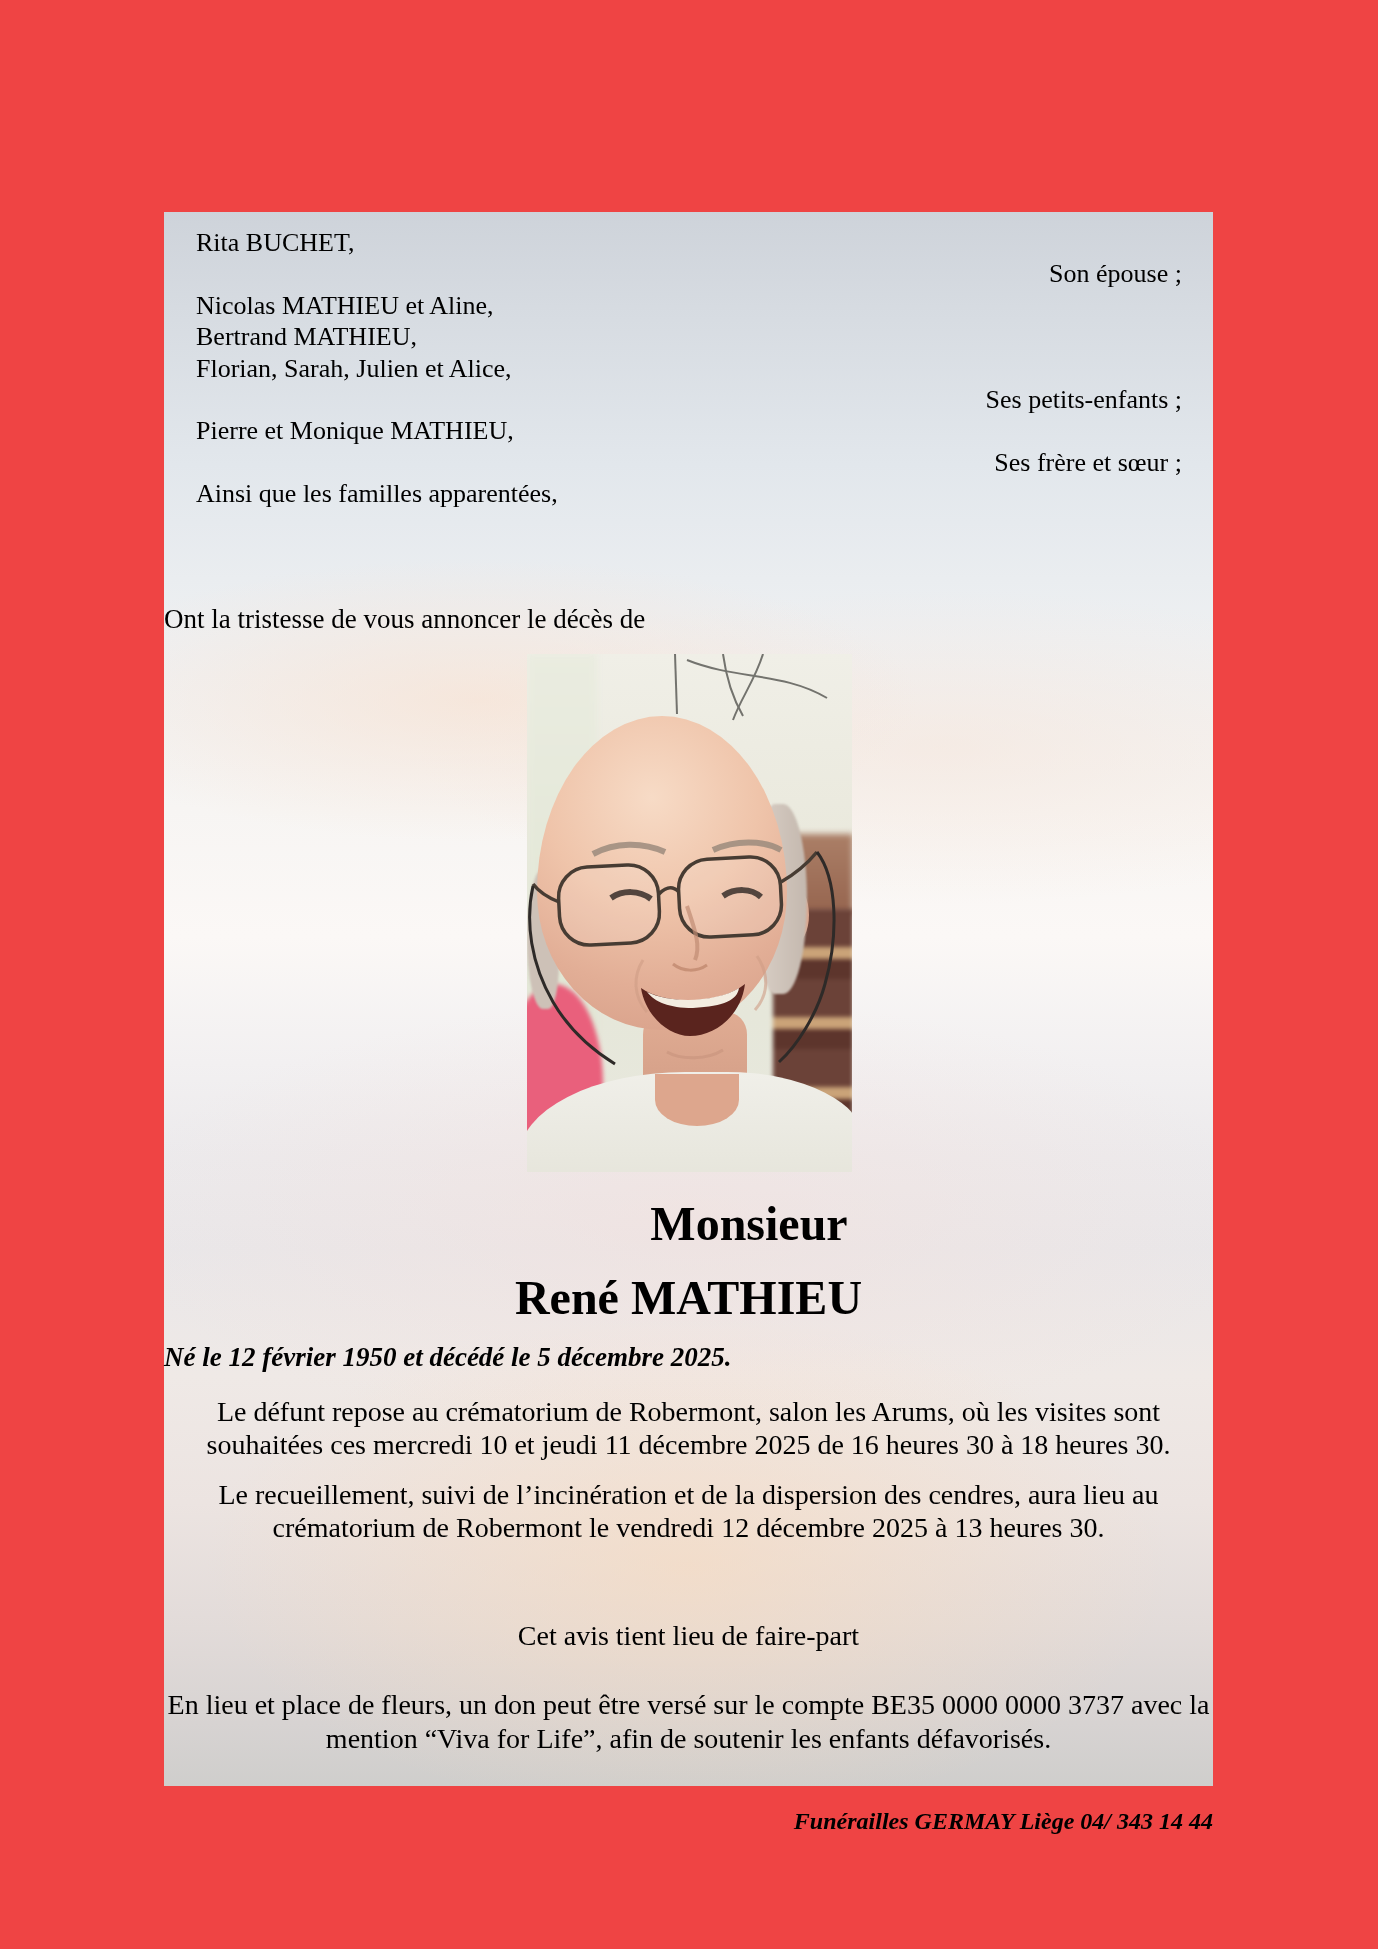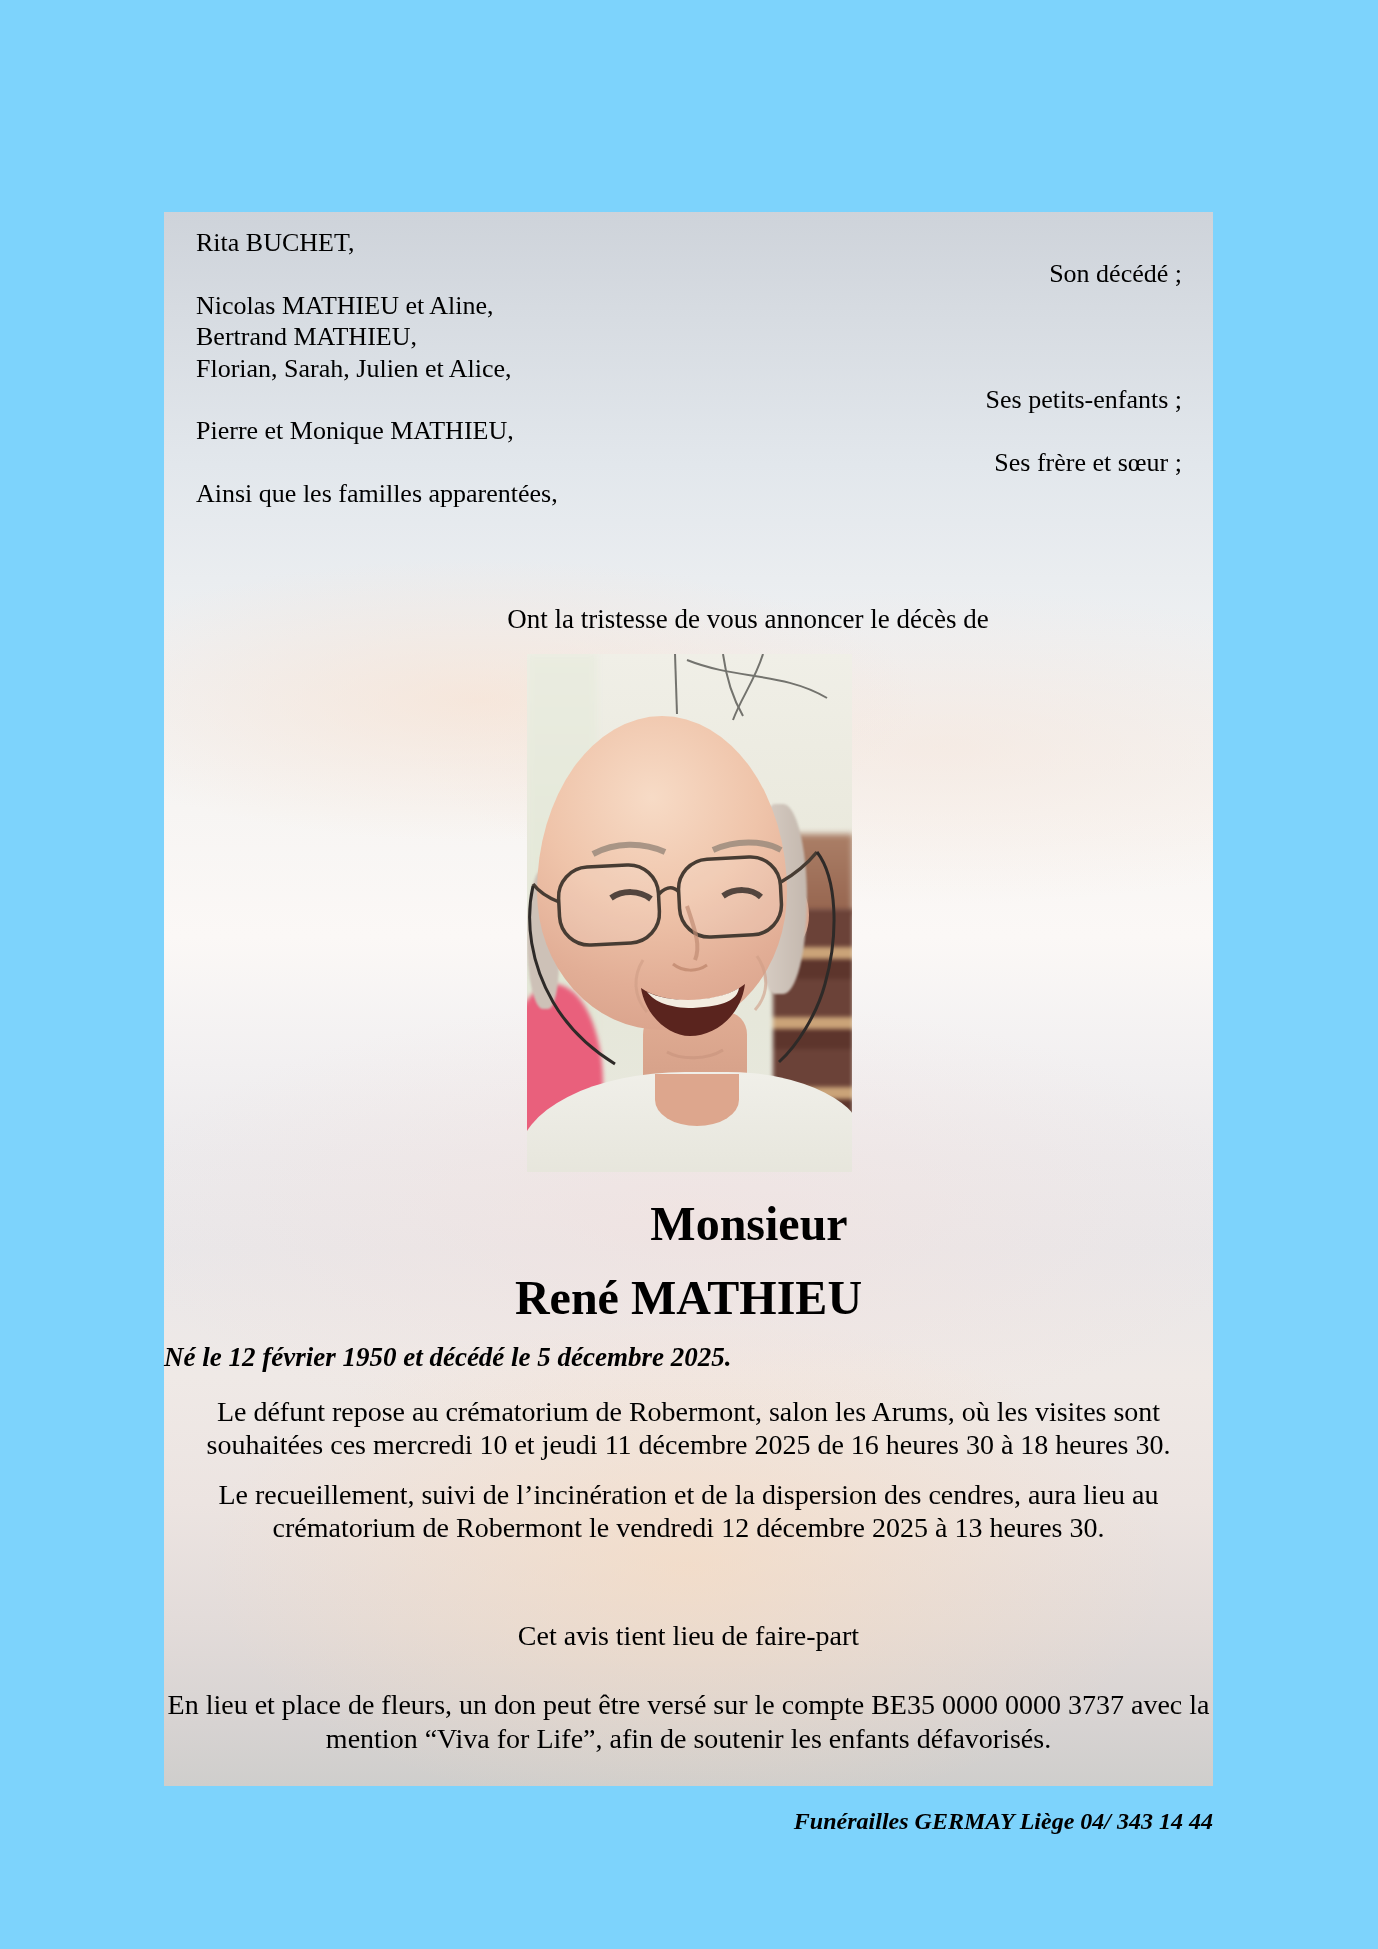--- a/index.html
+++ b/index.html
@@ -1,35 +1,35 @@
 <!DOCTYPE html>
 <html><head>
 <meta charset="utf-8">
 <style>
   html,body{margin:0;padding:0;background:#ffffff;}
   .page{
-    position:relative;width:1378px;height:1949px;background:#7dd3fc;
+    position:relative;width:1378px;height:1949px;background:#ef4444;
     font-family:"Liberation Serif","DejaVu Serif",serif;color:#000;overflow:hidden;
   }
   
   .backdrop{
     position:absolute;left:164px;top:212px;width:1049px;height:1574px;
     background:
       radial-gradient(42% 9% at 30% 31%, rgba(248,226,210,0.70), rgba(248,226,210,0) 100%),
       radial-gradient(50% 10% at 74% 34%, rgba(246,228,216,0.55), rgba(246,228,216,0) 100%),
       radial-gradient(55% 14% at 50% 64%, rgba(246,222,216,0.45), rgba(246,222,216,0) 100%),
       radial-gradient(46% 16% at 50% 86%, rgba(249,219,190,0.60), rgba(249,219,190,0) 100%),
       linear-gradient(180deg,#ced3da 0%,#d6dbe1 6%,#e2e7ec 16%,#eef0f2 27%,#f7f5f3 38%,
         #fbf8f6 46%,#f2f0f1 54%,#eceaec 60%,#e9e7e9 66%,#efe9e6 74%,#ece4e1 82%,
         #e2dbd9 90%,#d7d3d2 96%,#cfcecc 100%);
   }
   .intro{position:absolute;left:196px;top:227px;width:986px;font-size:26px;line-height:31.4px;}
   .line-left{text-align:left;}
   .line-right{text-align:right;}
-  .announce{position:absolute;left:164px;top:604px;width:1168px;text-align:center;font-size:27px;}
+  .announce{position:absolute;left:164px;top:604px;width:1168px;text-align:left;font-size:27px;}
 
   
   .photo{
     position:absolute;left:527px;top:654px;width:325px;height:518px;overflow:hidden;
     background:linear-gradient(180deg,#f0efe7 0%,#eae9dd 35%,#e6e7da 70%,#e8e8de 100%);
   }
   .photo .wallgreen{position:absolute;left:0;top:0;width:70px;height:430px;
     background:linear-gradient(180deg,#eaece0,#dfe5d2);filter:blur(3px);}
   .photo .brick{position:absolute;left:246px;top:180px;width:80px;height:80px;
     background:linear-gradient(180deg,#ab7f67,#96654f);filter:blur(3px);}
@@ -67,21 +67,21 @@
 </style>
 </head>
 <body>
 
 <div class="page">
 
   <div class="backdrop"></div>
 
   <div class="intro">
     <div class="line-left">Rita BUCHET,</div>
-    <div class="line-right">Son décédé ;</div>
+    <div class="line-right">Son épouse ;</div>
     <div class="line-left">Nicolas MATHIEU et Aline,</div>
     <div class="line-left">Bertrand MATHIEU,</div>
     <div class="line-left">Florian, Sarah, Julien et Alice,</div>
     <div class="line-right">Ses petits-enfants ;</div>
     <div class="line-left">Pierre et Monique MATHIEU,</div>
     <div class="line-right">Ses frère et sœur ;</div>
     <div class="line-left">Ainsi que les familles apparentées,</div>
   </div>
 
   <div class="announce">Ont la tristesse de vous annoncer le décès de</div>

